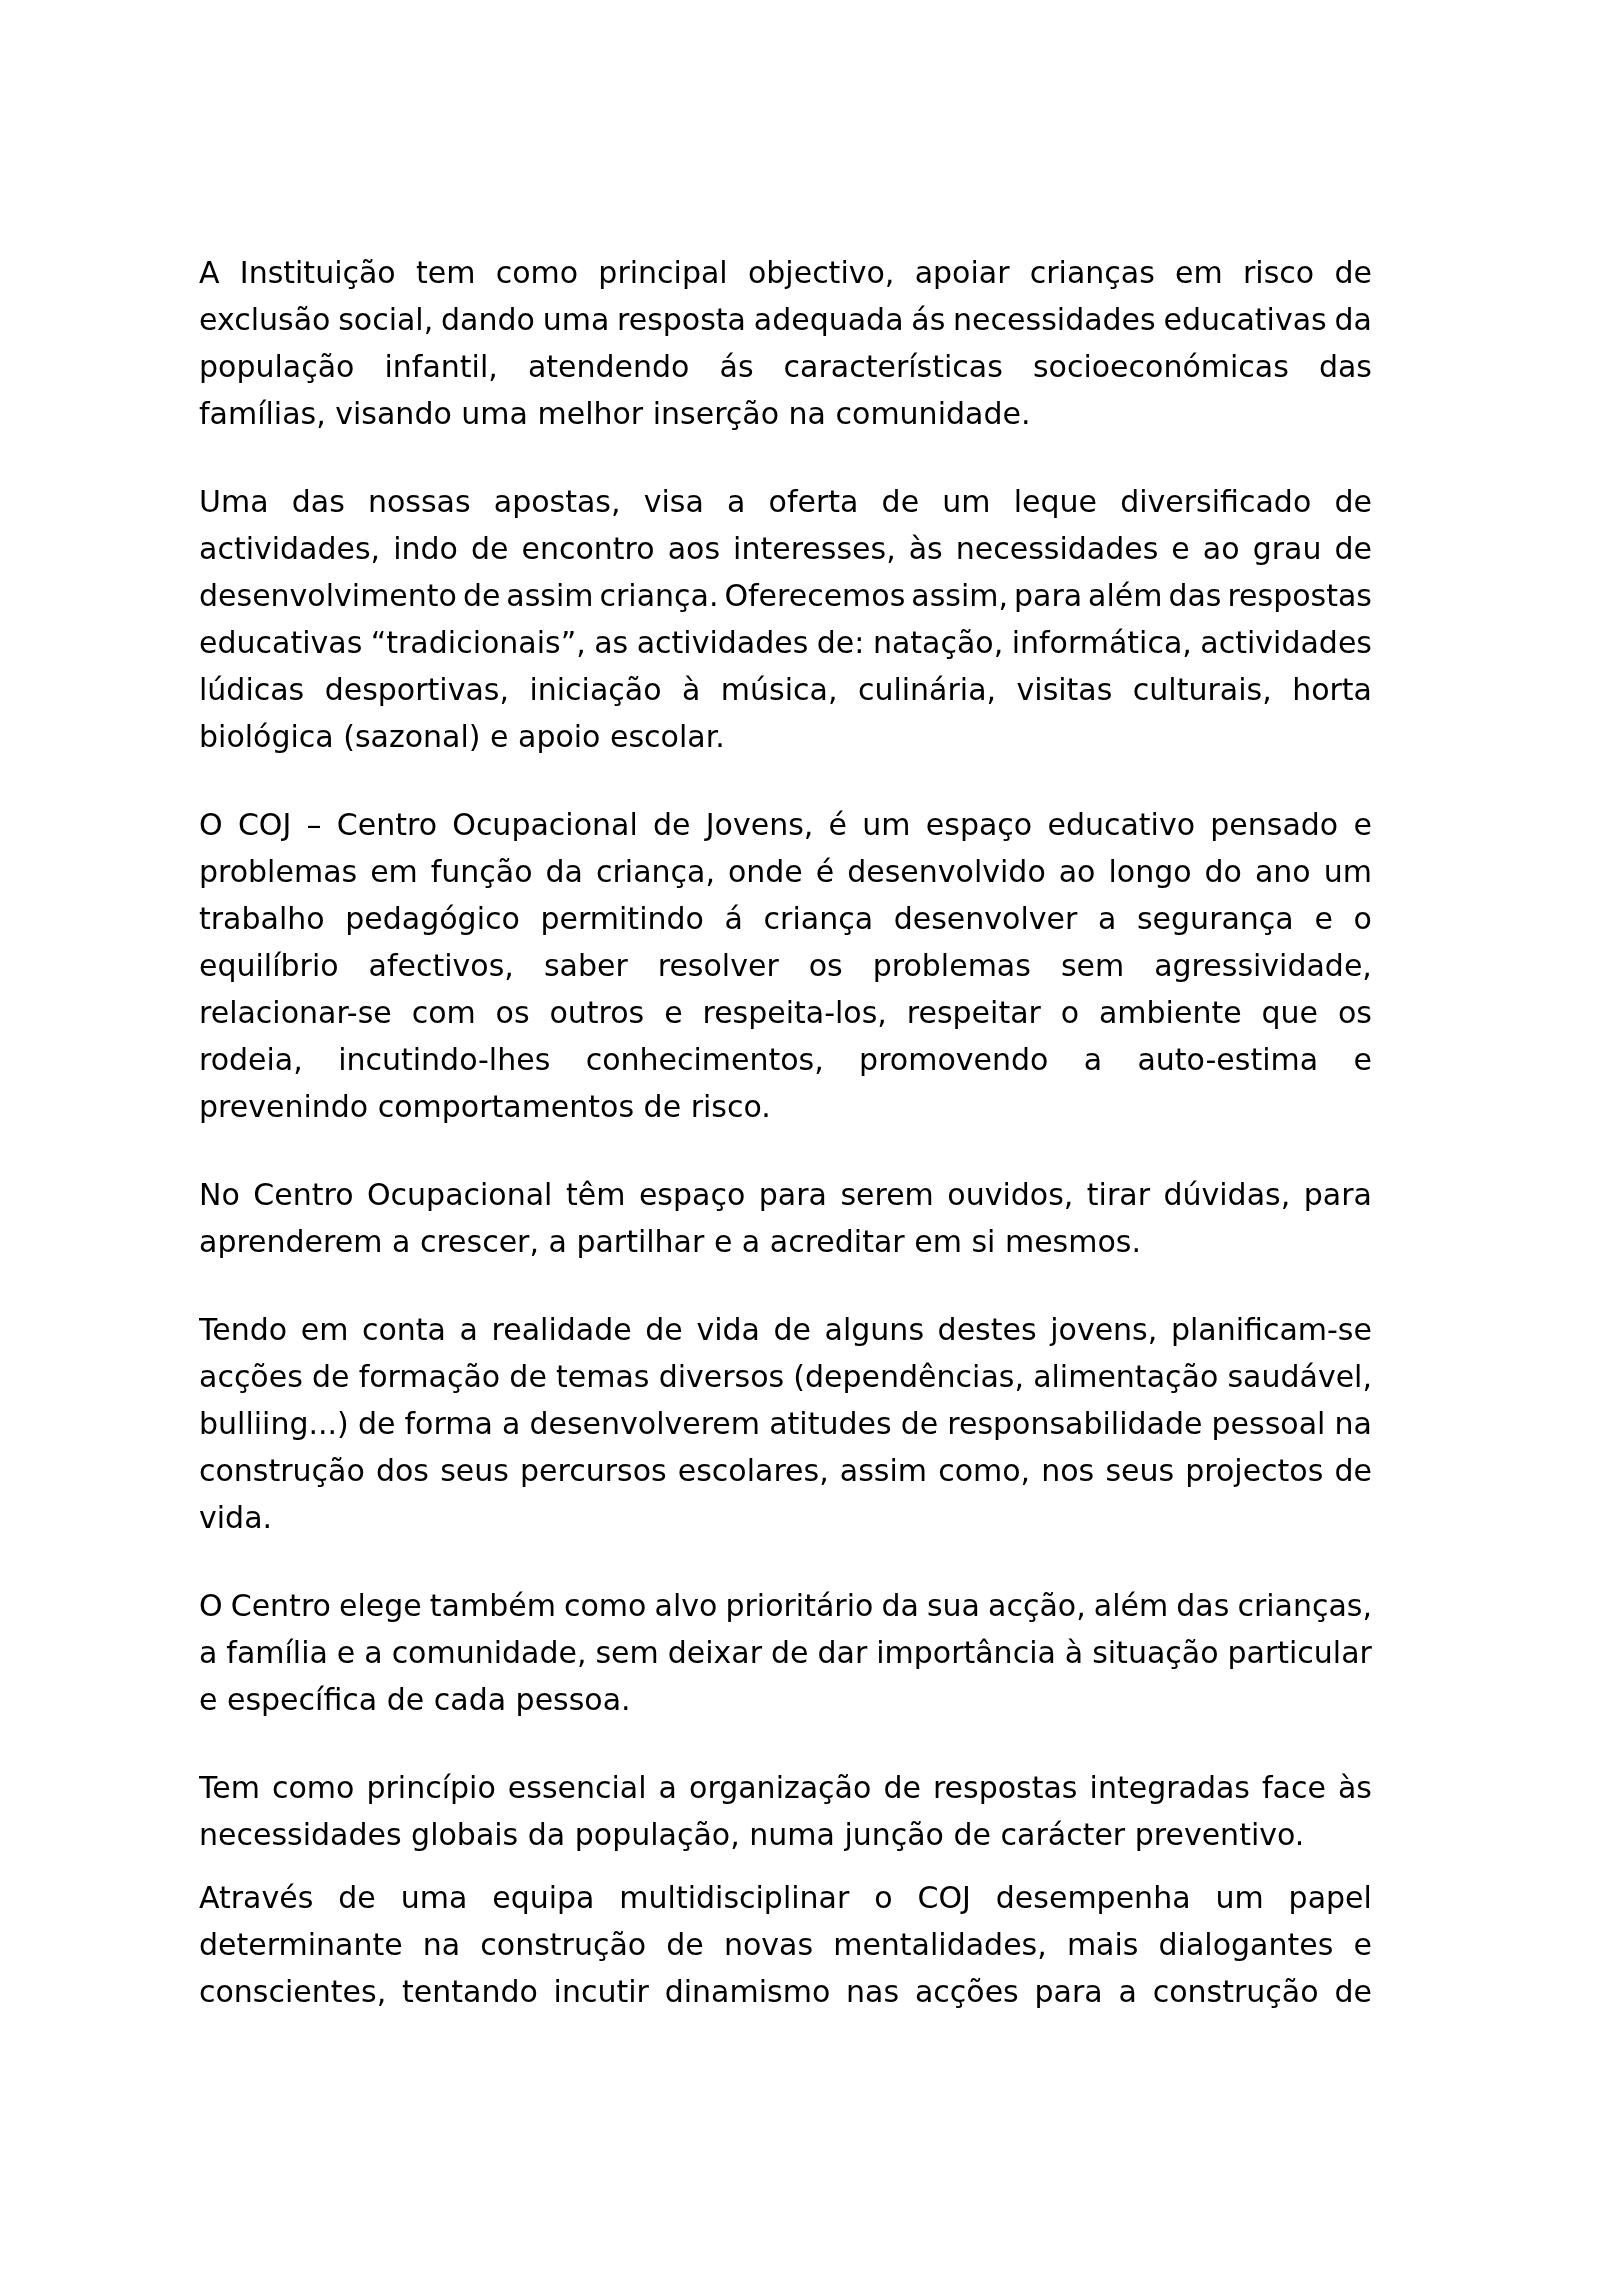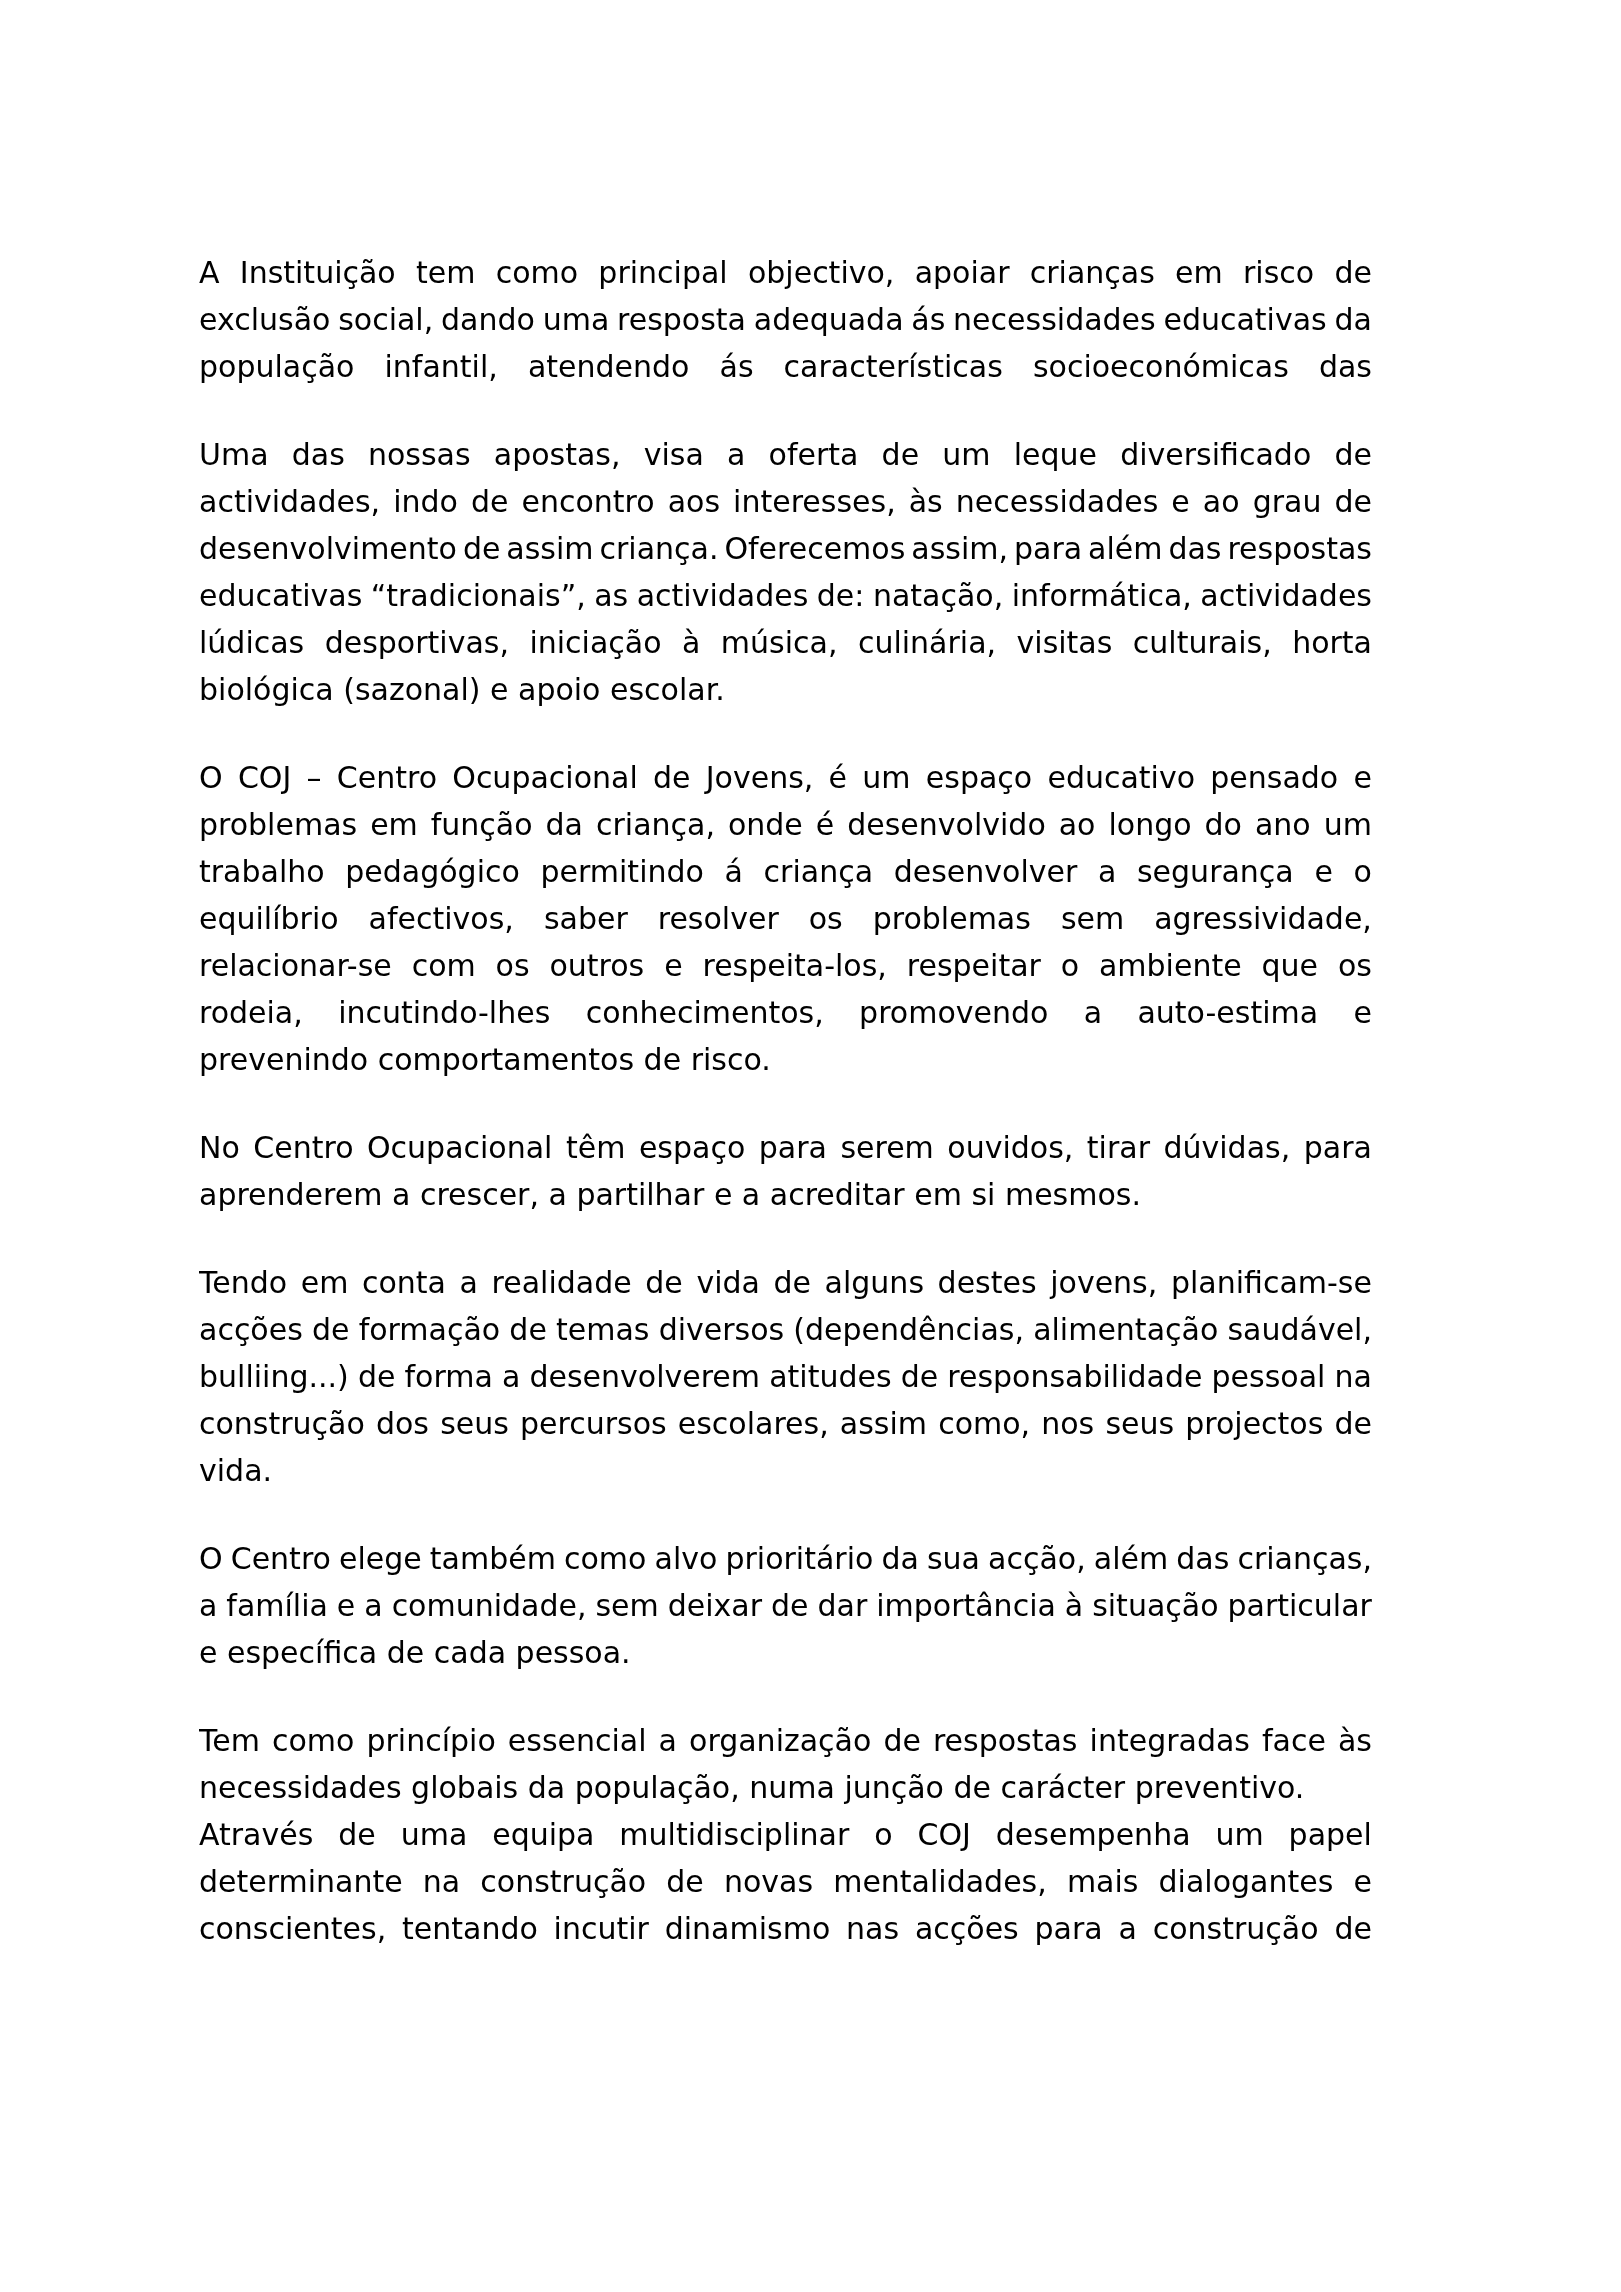--- a/index.html
+++ b/index.html
@@ -17,21 +17,21 @@
     overflow: hidden;
   }
   .text-block {
     position: absolute;
     left: 199px;
     top: 249px;
     width: 1173px;
   }
   .paragraph { margin: 0; }
   .paragraph:not(:first-child) { margin-top: 41px; }
-  .paragraph.attached { margin-top: 0; }
+  .paragraph.attached { margin-top: 16px; }
   .line {
     height: 47px;
     line-height: 47px;
     font-size: 30px;
     white-space: nowrap;
     overflow: hidden;
   }
   .line.justify {
     display: flex;
     justify-content: space-between;
@@ -71,20 +71,21 @@
         </div>
         <div class="line justify">
           <span>população</span>
           <span>infantil,</span>
           <span>atendendo</span>
           <span>ás</span>
           <span>características</span>
           <span>socioeconómicas</span>
           <span>das</span>
         </div>
+        <div class="line">famílias, visando uma melhor inserção na comunidade.</div>
       </div>
       <div class="paragraph">
         <div class="line justify">
           <span>Uma</span>
           <span>das</span>
           <span>nossas</span>
           <span>apostas,</span>
           <span>visa</span>
           <span>a</span>
           <span>oferta</span>

